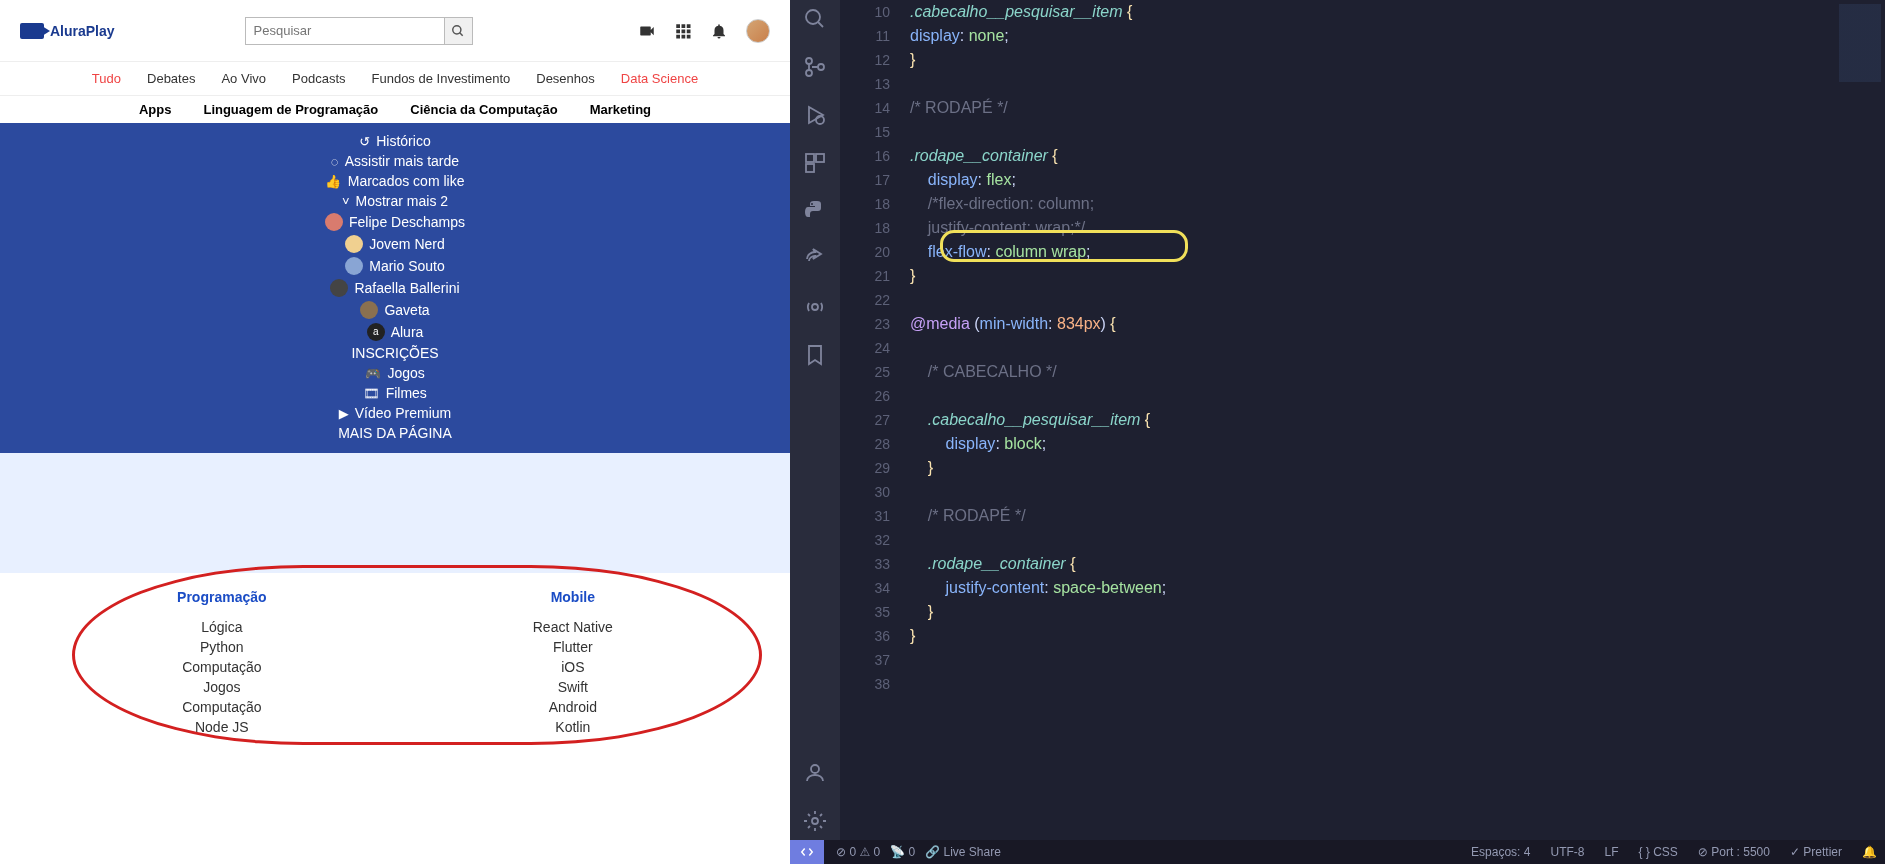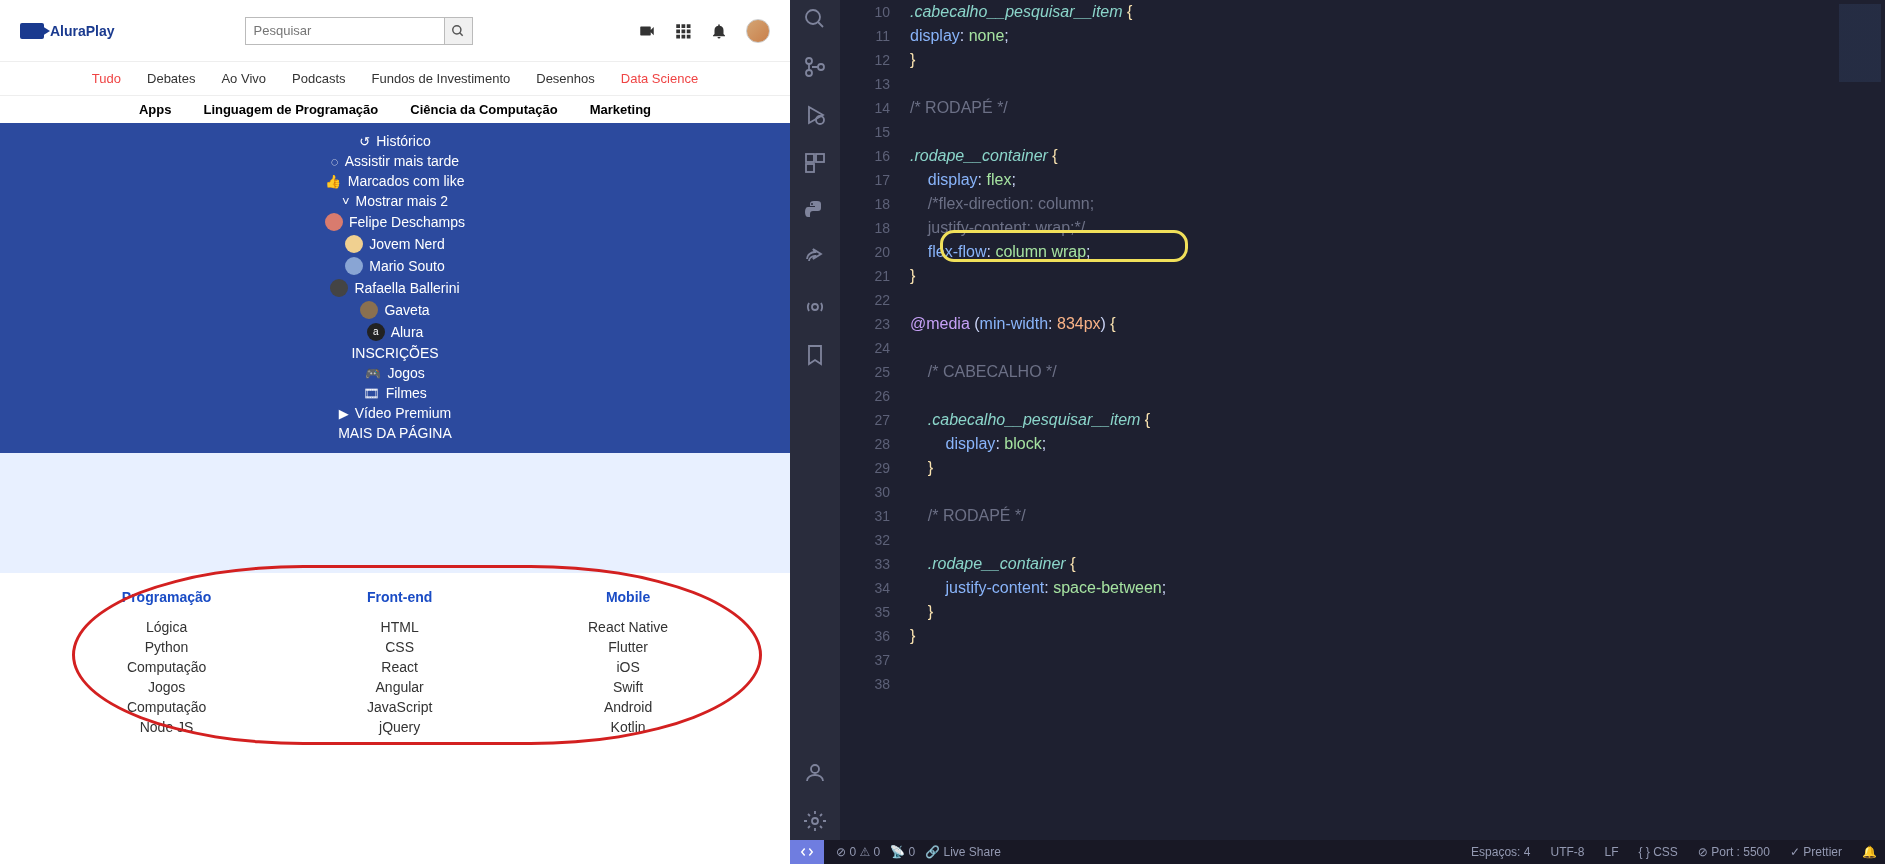--- a/index.html
+++ b/index.html
@@ -190,29 +190,20 @@
     <div class="red-annot" style="left:72px; top:-8px; width:690px; height:180px;"></div>
     <div class="footer-row" id="footer-row">
         <div class="footer-col">
           <h4>Programação</h4>
           <div>Lógica</div>
           <div>Python</div>
           <div>Computação</div>
           <div>Jogos</div>
           <div>Computação</div>
           <div>Node JS</div>
-        </div>
-        <div class="footer-col">
-          <h4>Front-end</h4>
-          <div>HTML</div>
-          <div>CSS</div>
-          <div>React</div>
-          <div>Angular</div>
-          <div>JavaScript</div>
-          <div>jQuery</div>
         </div>
         <div class="footer-col">
           <h4>Mobile</h4>
           <div>React Native</div>
           <div>Flutter</div>
           <div>iOS</div>
           <div>Swift</div>
           <div>Android</div>
           <div>Kotlin</div>
         </div>

